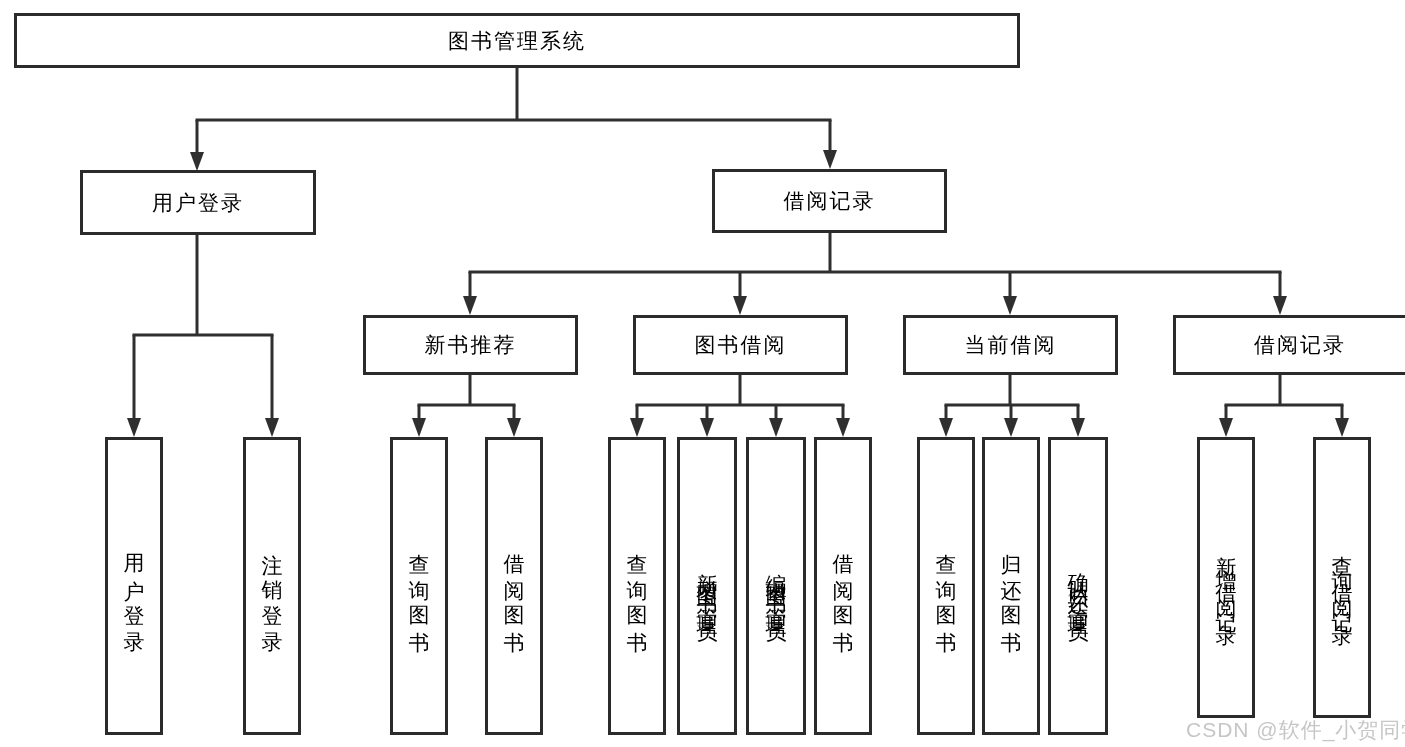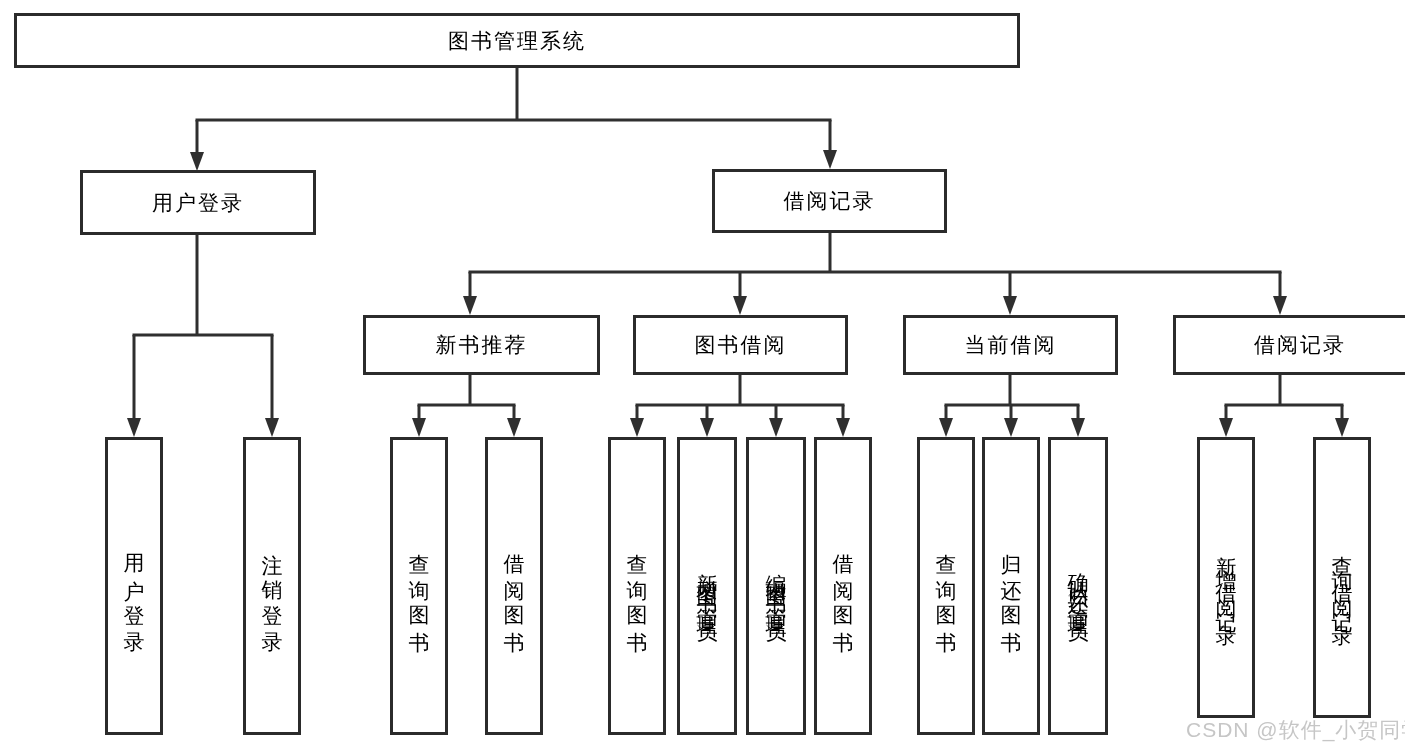--- a/index.html
+++ b/index.html
@@ -121,21 +121,21 @@
     <span>图书管理系统</span>
   </div>
 
   <div class="box" style="left:80px; top:170px; width:236px; height:65px;">
     <span>用户登录</span>
   </div>
   <div class="box" style="left:712px; top:169px; width:235px; height:64px;">
     <span>借阅记录</span>
   </div>
 
-  <div class="box" style="left:363px; top:315px; width:237px; height:60px;">
+  <div class="box" style="left:363px; top:315px; width:215px; height:60px;">
     <span>新书推荐</span>
   </div>
   <div class="box" style="left:903px; top:315px; width:215px; height:60px;">
     <span>当前借阅</span>
   </div>
   <div class="box" style="left:633px; top:315px; width:215px; height:60px;">
     <span>图书借阅</span>
   </div>
   <div class="box" style="left:1173px; top:315px; width:254px; height:60px;">
     <span>借阅记录</span>

